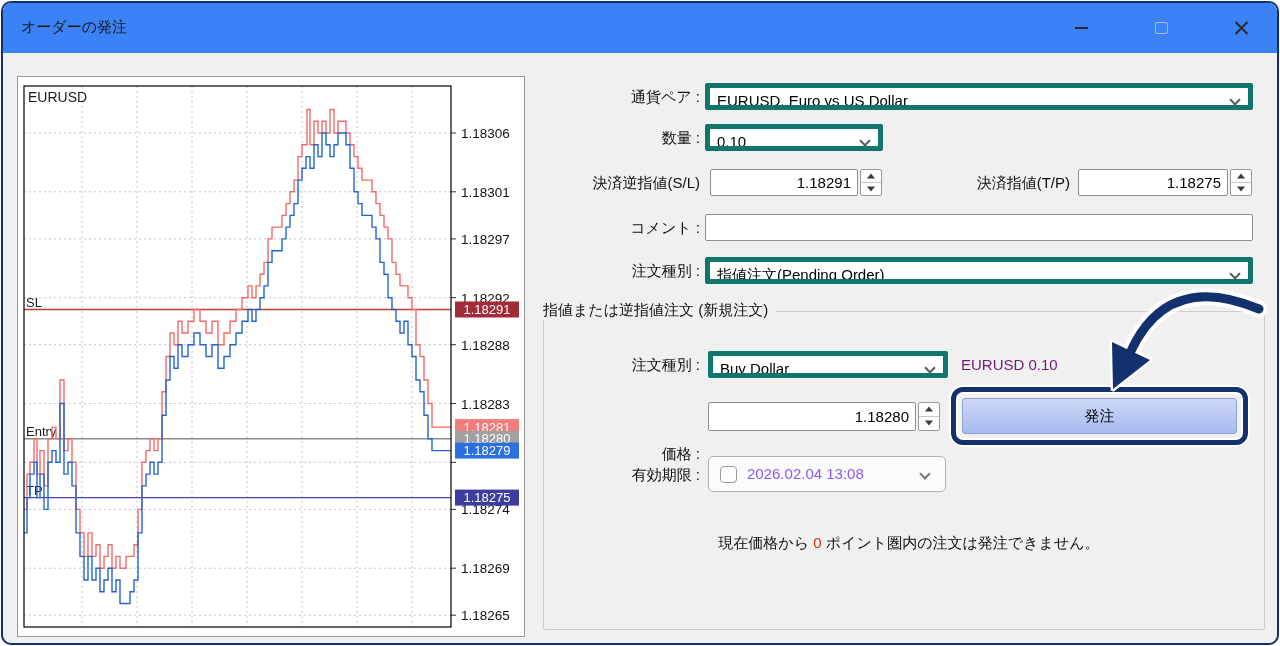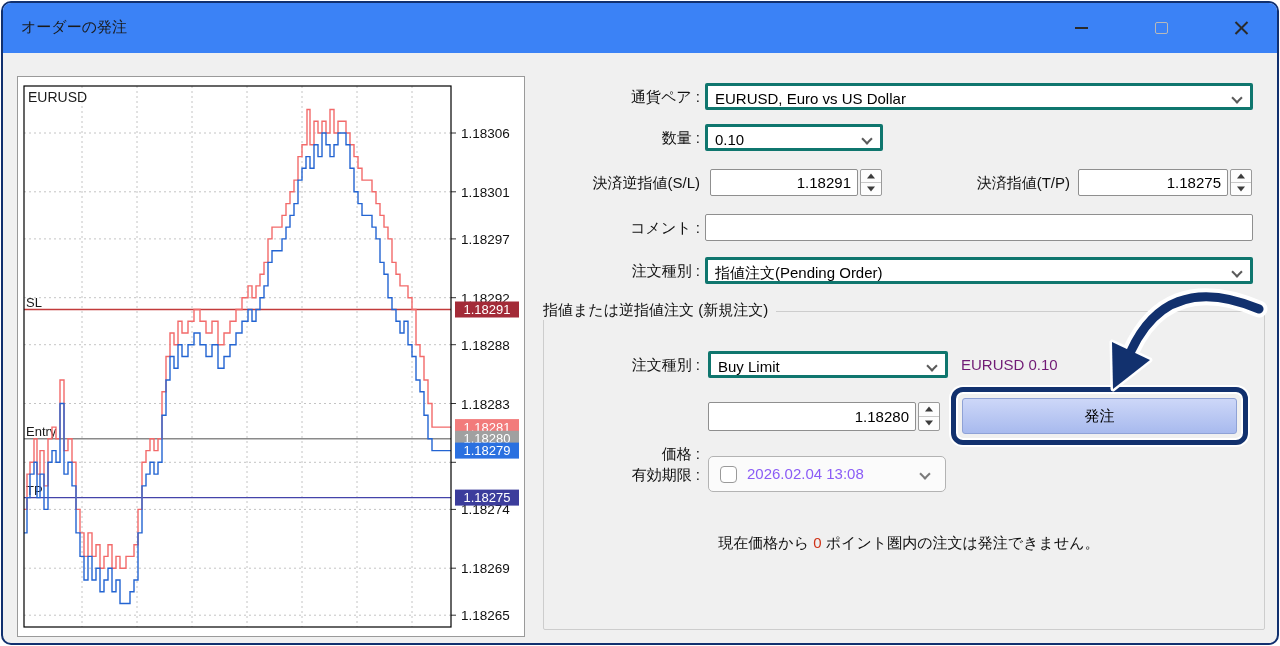--- a/index.html
+++ b/index.html
@@ -16,21 +16,21 @@
   .min-glyph { position:absolute; left:17px; top:15px; width:13px; height:2px; background:#2a2a2a; }
   .max-glyph { position:absolute; left:17px; top:10px; width:13px; height:12px; border:1px solid #b9b9b9; border-radius:2px; }
   .x1,.x2 { position:absolute; left:15px; top:15px; width:17px; height:2px; background:#2a2a2a; }
   .x1 { transform:rotate(45deg); } .x2 { transform:rotate(-45deg); }
   
   .chart-panel { position:absolute; left:14px; top:73px; width:508px; height:561px;
     background:#ffffff; border:1px solid #9a9a9a; }
   .chart-panel svg { display:block; }
   
   .lbl { position:absolute; font-size:15px; color:#101010; text-align:right; line-height:27px; white-space:nowrap; }
-  .combo { position:absolute; background:#fff; border:3px solid #0f766e; border-radius:2px;
+  .combo { position:absolute; background:#fff; border:5px solid #0f766e; border-radius:2px;
     font-size:15px; line-height:25px; padding:0 24px 16px 7px; color:#000; white-space:nowrap; overflow:hidden; }
   .chev { position:absolute; right:9px; top:8px; width:8px; height:8px;
     border-right:2px solid #5a5a5a; border-bottom:2px solid #5a5a5a; transform:rotate(45deg); }
   .field { position:absolute; background:#fff; border:1px solid #8f8f8f; border-radius:2px;
     font-size:15px; color:#000; padding:0 6px; font-family:"Liberation Sans",sans-serif; }
   .field.num { text-align:right; }
   .spinbox { position:absolute; width:22px; background:#fdfdfd; border:1px solid #9a9a9a; border-radius:2px; }
   .spin-up,.spin-dn { position:absolute; left:0; width:100%; height:50%; cursor:default; }
   .spin-up { top:0; border-bottom:1px solid #c8c8c8; } .spin-dn { bottom:0; }
   .spin-up::after,.spin-dn::after { content:""; position:absolute; left:50%; top:50%; transform:translate(-50%,-50%);
@@ -171,21 +171,21 @@
     <span>指値注文(Pending Order)</span>
     <span class="chev"></span>
   </div>
 
   <div class="groupbox">
     <div class="grouplegend">指値または逆指値注文 (新規注文)</div>
   </div>
 
   <div class="lbl" style="left:500px;top:348px;width:197px;">注文種別 :</div>
   <div class="combo" style="left:705px;top:348px;width:240px;height:27px;">
-    <span>Buy Limit</span>
+    <span>Buy Dollar</span>
     <span class="chev"></span>
   </div>
   <div class="summary" style="left:958px;top:348px;">EURUSD 0.10</div>
 
   <div class="lbl" style="left:500px;top:399px;width:197px;margin-top:38px;">価格 :</div>
   <input class="field num" style="left: 705px; top: 399px; width: 208px; height: 29px;" value="1.18280">
   <div class="spinbox" style="left:915px;top:399px;height:29px;">
     <div class="spin-up"></div>
     <div class="spin-dn"></div>
   </div>

